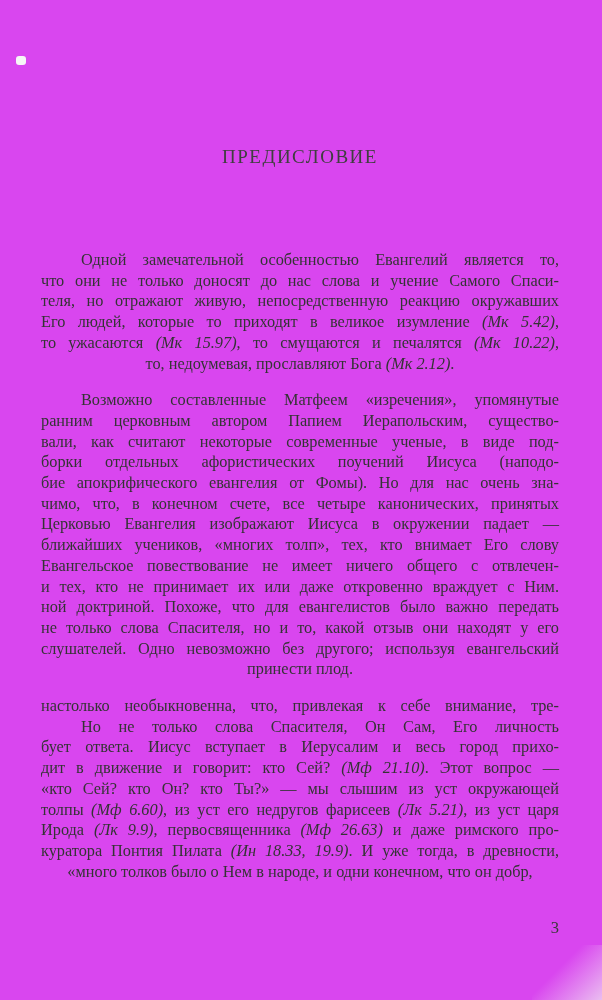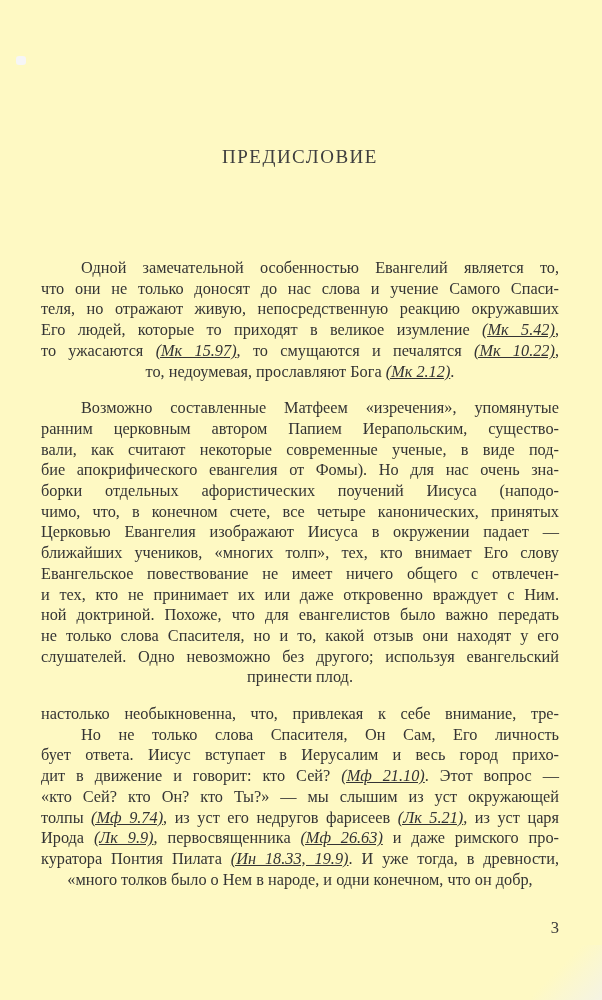--- a/index.html
+++ b/index.html
@@ -4,21 +4,21 @@
 <style>
   html, body {
     margin: 0;
     padding: 0;
     background: #ffffff;
   }
   .sheet {
     position: relative;
     width: 602px;
     height: 1000px;
-    background: #fef9c3;
+    background: #d946ef;
     overflow: hidden;
     font-family: "Liberation Serif", "DejaVu Serif", serif;
     color: #343434;
   }
   .scan-smudge {
     position: absolute;
     left: 16px;
     top: 56px;
     width: 10px;
     height: 9px;
@@ -48,37 +48,36 @@
   }
   .body-text {
     position: absolute;
     left: 41px;
     top: 250px;
     width: 518px;
     font-size: 16.3px;
     line-height: 20.7px;
   }
   .para {
-    margin: 8px 0 16px 0;
+    margin: 0 0 16px 0;
   }
   .line {
     text-align: justify;
     text-align-last: justify;
     white-space: normal;
   }
   .line.first {
     text-indent: 40px;
   }
   .line.last {
     text-align: center;
     text-align-last: auto;
   }
   .line em {
     font-style: italic;
-    text-decoration: underline;
   }
   .page-number {
     position: absolute;
     left: 41px;
     top: 918px;
     width: 518px;
     text-align: right;
     font-size: 16.5px;
     color: #3a3a3a;
   }
@@ -95,39 +94,39 @@
         <div class="line">что они не только доносят до нас слова и учение Самого Спаси-</div>
         <div class="line">теля, но отражают живую, непосредственную реакцию окружавших</div>
         <div class="line">Его людей, которые то приходят в великое изумление <em>(Мк 5.42)</em>,</div>
         <div class="line">то ужасаются <em>(Мк 15.97)</em>, то смущаются и печалятся <em>(Мк 10.22)</em>,</div>
         <div class="line last">то, недоумевая, прославляют Бога <em>(Мк 2.12)</em>.</div>
       </div>
       <div class="para">
         <div class="line first">Возможно составленные Матфеем «изречения», упомянутые</div>
         <div class="line">ранним церковным автором Папием Иерапольским, существо-</div>
         <div class="line">вали, как считают некоторые современные ученые, в виде под-</div>
+        <div class="line">борки отдельных афористических поучений Иисуса (наподо-</div>
         <div class="line">бие апокрифического евангелия от Фомы). Но для нас очень зна-</div>
-        <div class="line">борки отдельных афористических поучений Иисуса (наподо-</div>
         <div class="line">чимо, что, в конечном счете, все четыре канонических, принятых</div>
         <div class="line">Церковью Евангелия изображают Иисуса в окружении падает —</div>
         <div class="line">ближайших учеников, «многих толп», тех, кто внимает Его слову</div>
         <div class="line">Евангельское повествование не имеет ничего общего с отвлечен-</div>
         <div class="line">и тех, кто не принимает их или даже откровенно враждует с Ним.</div>
         <div class="line">ной доктриной. Похоже, что для евангелистов было важно передать</div>
         <div class="line">не только слова Спасителя, но и то, какой отзыв они находят у его</div>
         <div class="line">слушателей. Одно невозможно без другого; используя евангельский</div>
         <div class="line last">принести плод.</div>
       </div>
       <div class="para">
         <div class="line">настолько необыкновенна, что, привлекая к себе внимание, тре-</div>
         <div class="line first">Но не только слова Спасителя, Он Сам, Его личность</div>
         <div class="line">бует ответа. Иисус вступает в Иерусалим и весь город прихо-</div>
         <div class="line">дит в движение и говорит: кто Сей? <em>(Мф 21.10)</em>. Этот вопрос —</div>
         <div class="line">«кто Сей? кто Он? кто Ты?» — мы слышим из уст окружающей</div>
-        <div class="line">толпы <em>(Мф 9.74)</em>, из уст его недругов фарисеев <em>(Лк 5.21)</em>, из уст царя</div>
+        <div class="line">толпы <em>(Мф 6.60)</em>, из уст его недругов фарисеев <em>(Лк 5.21)</em>, из уст царя</div>
         <div class="line">Ирода <em>(Лк 9.9)</em>, первосвященника <em>(Мф 26.63)</em> и даже римского про-</div>
         <div class="line">куратора Понтия Пилата <em>(Ин 18.33, 19.9)</em>. И уже тогда, в древности,</div>
         <div class="line last">«много толков было о Нем в народе, и одни конечном, что он добр,</div>
       </div>
     </div>
   <div class="page-number">3</div>
   <div class="corner-shade"></div>
 </div>
 
 </body></html>

